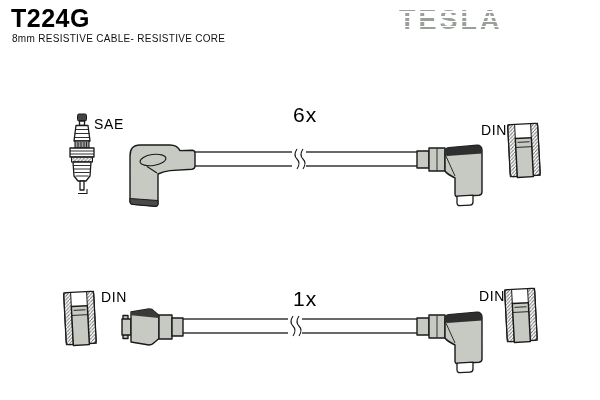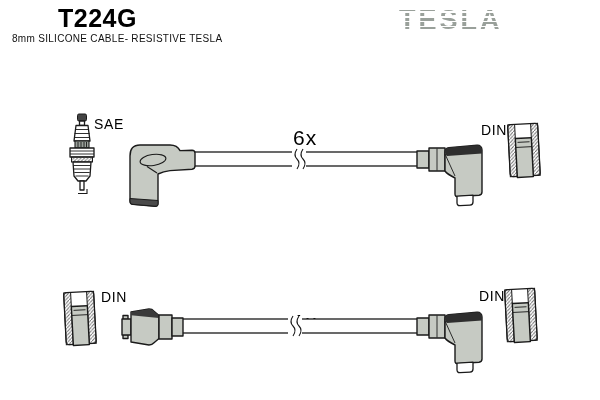--- a/index.html
+++ b/index.html
@@ -8,51 +8,51 @@
     --logo:#99a09a;
   }
   html,body{margin:0;padding:0;}
   body{
     width:600px;height:400px;background:#ffffff;position:relative;
     overflow:hidden;font-family:"Liberation Sans",sans-serif;color:#000;
   }
   .abs{position:absolute;}
   .part-number{
     left:11px;top:4px;
-    font-size:25px;font-weight:bold;letter-spacing:.5px;margin-left:47px;
+    font-size:25px;font-weight:bold;letter-spacing:.5px;
   }
   .subtitle{
     left:12px;top:33px;
     font-size:10px;letter-spacing:.3px;color:#111;
   }
   .tesla{
     left:399px;top:4px;height:28px;
     font-size:27px;font-weight:900;letter-spacing:3px;
     color:var(--logo);transform:scaleY(1.05);transform-origin:top left;
   }
   .tesla .stripes{
     position:absolute;left:0;right:0;top:4px;bottom:3px;
     background:repeating-linear-gradient(180deg,transparent 0 3px,#ffffff 3px 4.5px);
     pointer-events:none;
   }
   .lbl{font-size:14px;letter-spacing:.6px;}
-  .qty{font-size:21px;letter-spacing:1px;margin-top:23px;}
+  .qty{font-size:21px;letter-spacing:1px;}
   svg.diagram{position:absolute;left:0;top:0;}
   .fgray{fill:var(--cgray);stroke:var(--outl);stroke-width:1.4;stroke-linejoin:round;}
   .fwhite{fill:#ffffff;stroke:var(--outl);stroke-width:1.3;stroke-linejoin:round;}
   .dark{fill:#2e2e2e;stroke:none;}
   .midgray{fill:#9aa09a;stroke:var(--outl);stroke-width:1.1;}
   .ln{stroke:var(--outl);stroke-width:1.1;fill:none;}
   .thin{stroke:var(--outl);stroke-width:.9;fill:none;}
 </style>
 </head>
 <body>
 
 <div class="abs part-number">T224G</div>
-<div class="abs subtitle">8mm SILICONE CABLE- RESISTIVE TESLA</div>
+<div class="abs subtitle">8mm RESISTIVE CABLE- RESISTIVE CORE</div>
 <div class="abs tesla">
   <span>TESLA</span>
   <i class="stripes"></i>
 </div>
 
 <div class="abs lbl" style="left:94px;top:116px">SAE</div>
 <div class="abs qty" style="left:293px;top:103px">6x</div>
 <div class="abs lbl" style="left:481px;top:122px">DIN</div>
 <div class="abs lbl" style="left:101px;top:289px">DIN</div>
 <div class="abs qty" style="left:293px;top:287px">1x</div>

